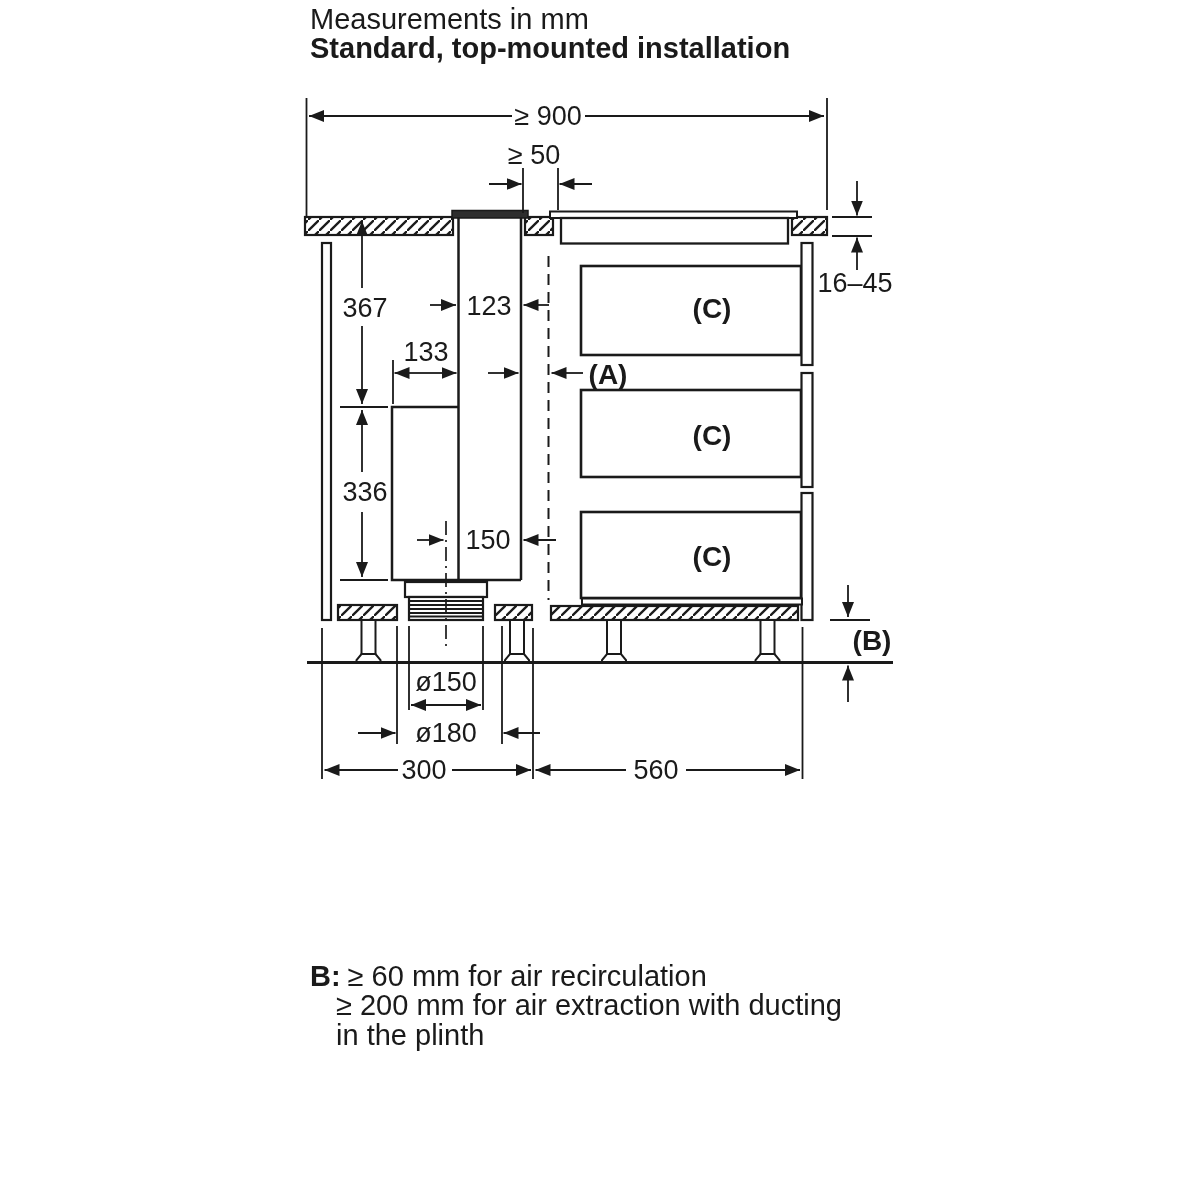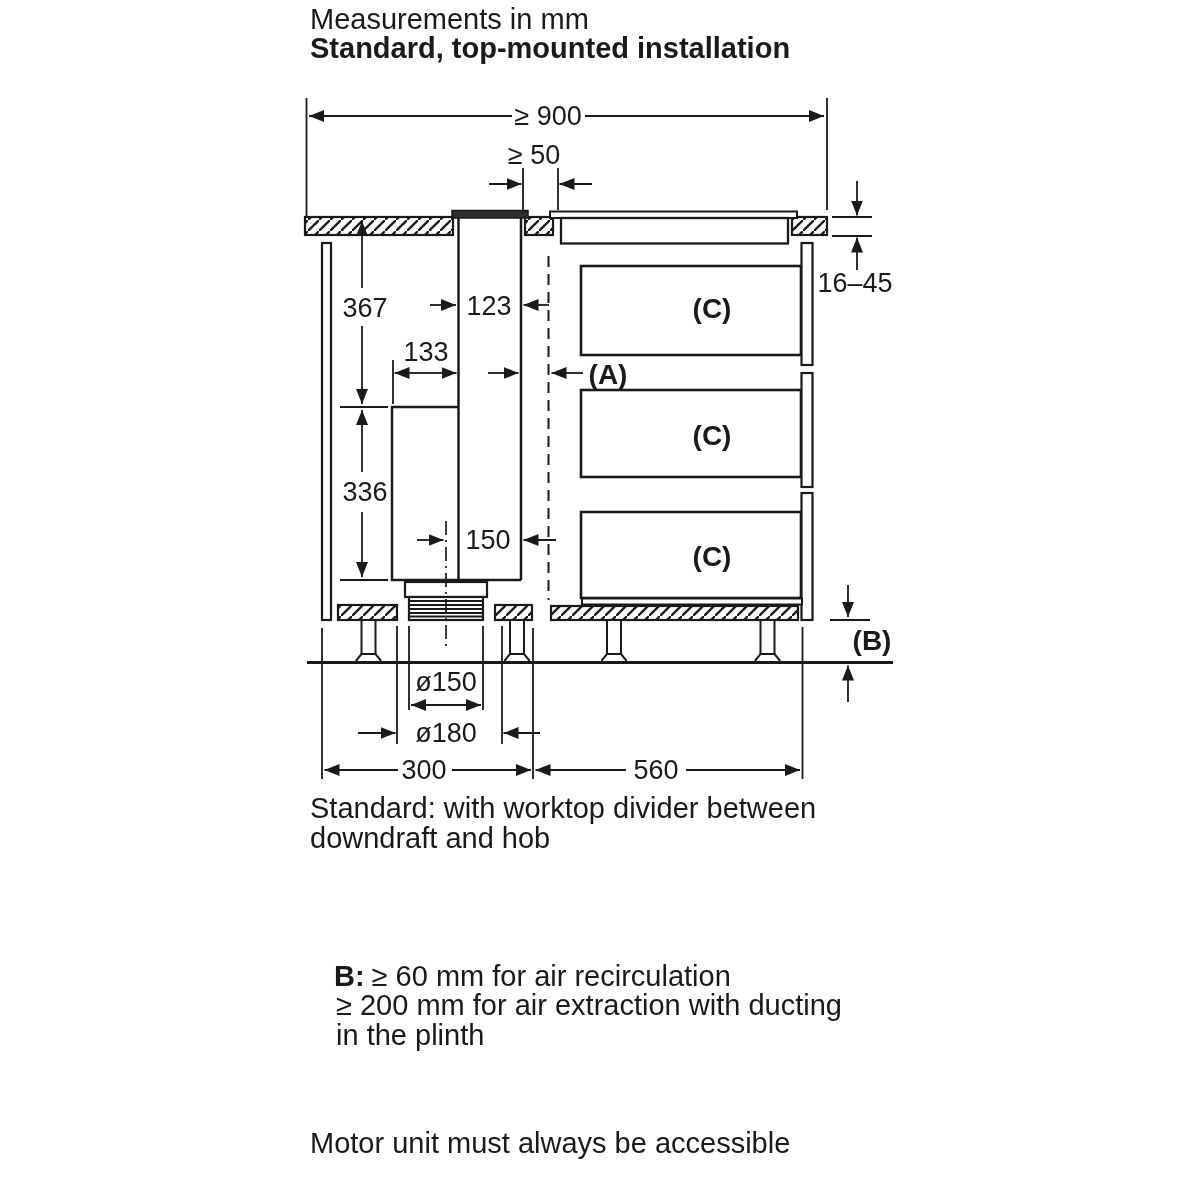--- a/index.html
+++ b/index.html
@@ -206,26 +206,23 @@
       <text x="446" y="691" text-anchor="middle">ø150</text>
       <text x="446" y="742" text-anchor="middle">ø180</text>
       <text x="424" y="779" text-anchor="middle">300</text>
       <text x="656" y="779" text-anchor="middle">560</text>
     </g>
   </svg>
 
   <div class="txt" style="left:310px;top:4px;">Measurements in mm</div>
   <div class="txt bold" style="left:310px;top:33px;text-align:center;">Standard, top-mounted installation</div>
 
-  <div class="txt note" style="left:310px;top:793px;">Standard: with worktop divider between
-downdraft and hob</div>
-
-
-  <div class="txt note" style="left:310px;top:931px;margin-left:24px;">
+
+
+  <div class="txt note" style="left:310px;top:931px;">
     <b>B:</b><span>≥ 60 mm for air recirculation</span>
   </div>
 
   <div class="txt" style="left:336px;top:990px;">≥ 200 mm for air extraction with ducting
 in the plinth</div>
 
 
-  <div class="txt" style="left:310px;top:1128px;">Motor unit must always be accessible</div>
 </div>
 
 </body></html>

